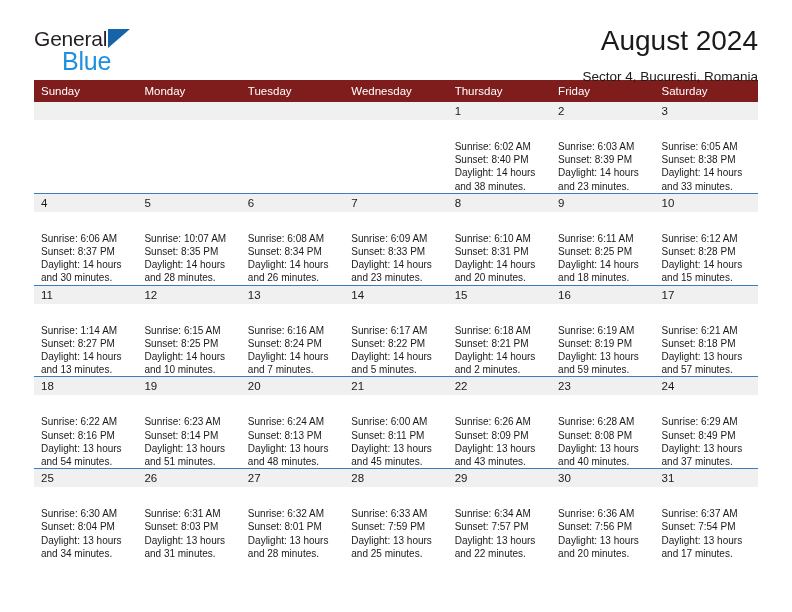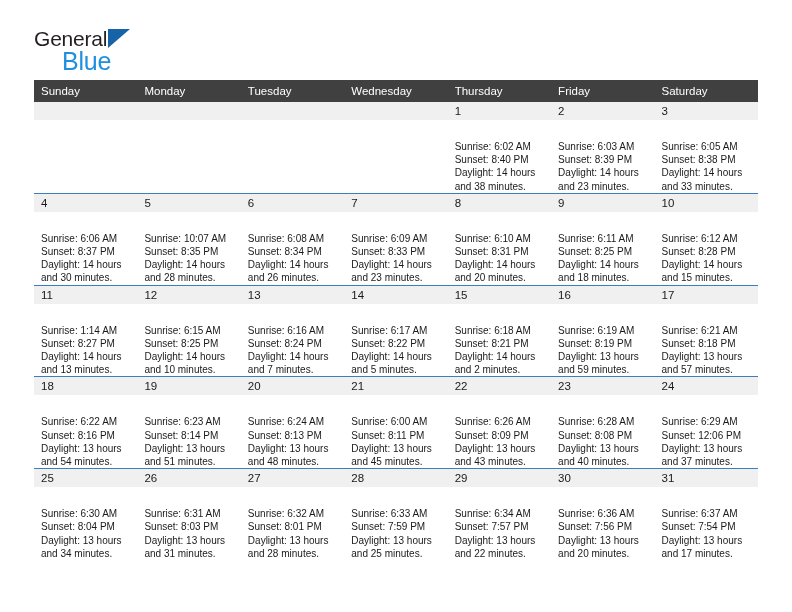--- a/index.html
+++ b/index.html
@@ -81,21 +81,21 @@
   }
 
   
   .calendar {
     width: 100%;
     border-collapse: collapse;
     table-layout: fixed;
     margin-top: 8px;
   }
   .calendar th {
-    background: #404040;
+    background: #7f1d1d;
     color: #ffffff;
     font-size: 11.5px;
     font-weight: normal;
     text-align: left;
     padding: 5px 0 5px 7px;
     height: 20px;
     box-sizing: border-box;
   }
   .calendar td {
     vertical-align: top;
@@ -137,20 +137,24 @@
   <div class="header">
 
     <div class="brand">
       <div class="brand-top">
         <span class="brand-general">General</span>
         <span class="brand-tri"></span>
       </div>
       <span class="brand-blue">Blue</span>
     </div>
 
+    <div class="title-block">
+      <div class="cal-title">August 2024</div>
+      <div class="cal-subtitle">Sector 4, Bucuresti, Romania</div>
+    </div>
 
   </div>
 
   <table class="calendar">
     <thead>
       <tr>
         <th>Sunday</th>
         <th>Monday</th>
         <th>Tuesday</th>
         <th>Wednesday</th>
@@ -411,21 +415,21 @@
             <div>Sunrise: 6:28 AM</div>
             <div>Sunset: 8:08 PM</div>
             <div>Daylight: 13 hours</div>
             <div>and 40 minutes.</div>
           </div>
         </td>
         <td>
           <div class="daynum">24</div>
           <div class="details">
             <div>Sunrise: 6:29 AM</div>
-            <div>Sunset: 12:06 PM</div>
+            <div>Sunset: 8:49 PM</div>
             <div>Daylight: 13 hours</div>
             <div>and 37 minutes.</div>
           </div>
         </td>
       </tr>
 
       <tr class="week">
         <td>
           <div class="daynum">25</div>
           <div class="details">

